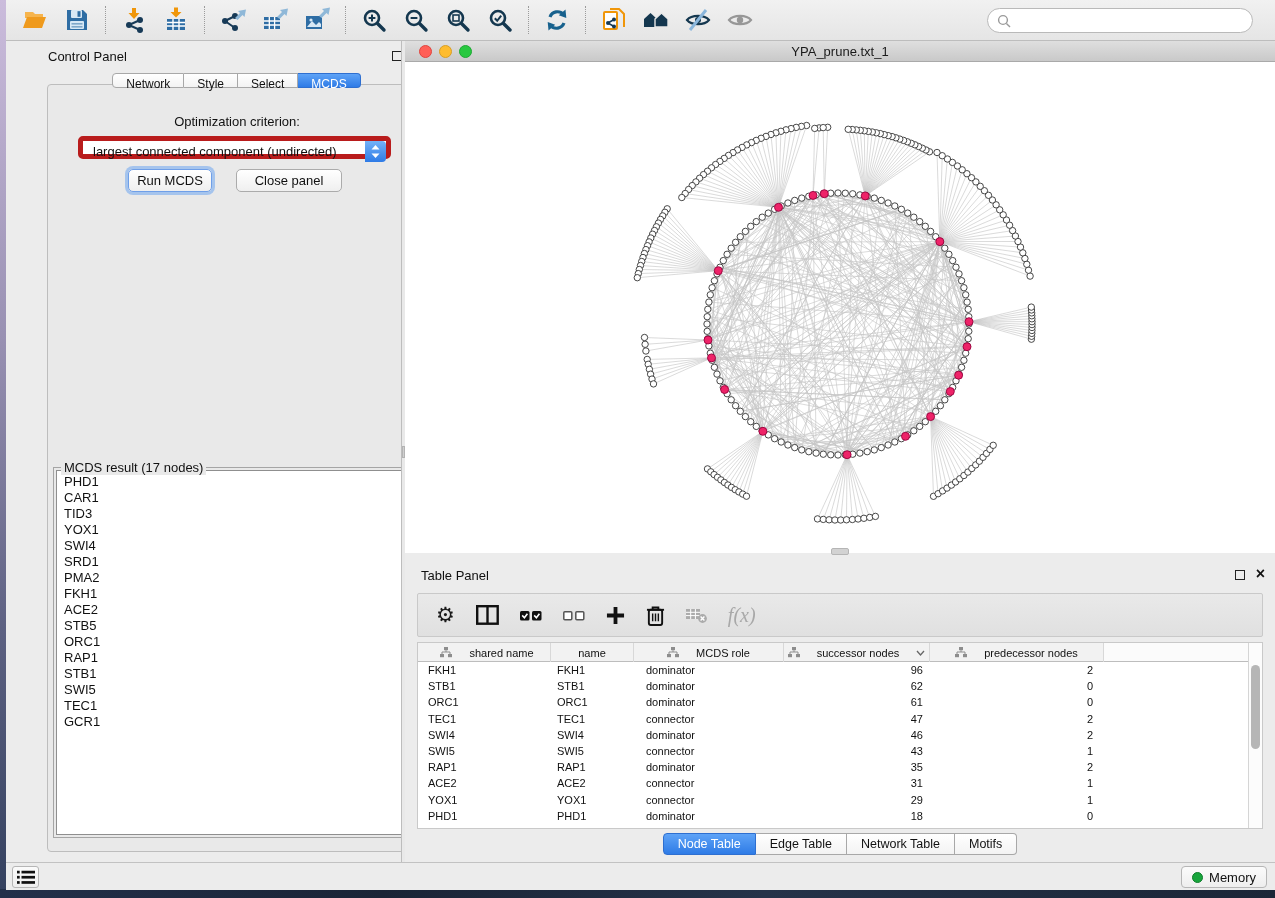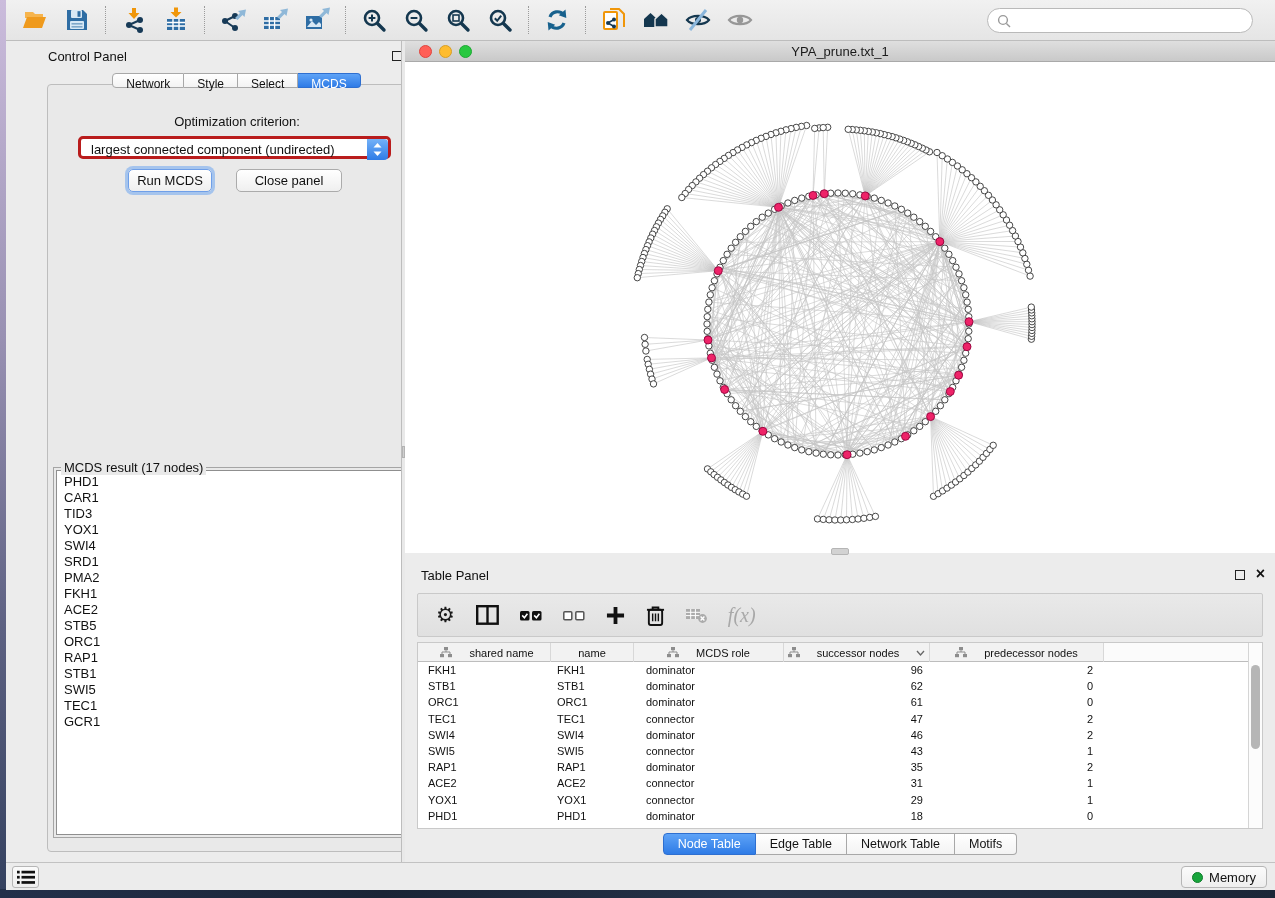--- a/index.html
+++ b/index.html
@@ -37,21 +37,21 @@
   .cp-tabs { position:absolute; left:0; right:0; top:32px; display:flex; justify-content:center; z-index:3; }
   .tab { background:linear-gradient(#ffffff,#f3f3f3); border:1px solid #a8a8a8; border-left:none;
     padding:0 13px; height:15px; line-height:20px; font-size:12px; color:#111; }
   .tab:first-child { border-left:1px solid #a8a8a8; border-radius:4px 0 0 4px; }
   .tab:last-child { border-radius:0 4px 4px 0; }
   .tab.active { background:linear-gradient(#5ea3f7,#2e7be6); color:#fff; border-color:#2e6fd0; }
   .cp-body { position:absolute; left:8px; right:7px; top:43px; bottom:10px;
     background:#e9e9e9; border:1px solid #bdbdbd; border-radius:4px; }
   .opt-label { position:absolute; top:29px; left:0; right:0; text-align:center; font-size:13px; color:#111; }
   .opt-select { position:absolute; left:30px; top:51px; width:313px; height:23px; background:#fff;
-    border:3px solid #b91c1c; border-radius:5px; font-size:13px; line-height:21px;
+    border:5px solid #b91c1c; border-radius:5px; font-size:13px; line-height:21px;
     padding-left:10px; color:#111; }
   .opt-stepper { position:absolute; right:0px; top:0px; width:21px; height:21px;
     background:linear-gradient(#74b2f8,#2e7be6); border-radius:0 4px 4px 0; }
   .opt-stepper svg { position:absolute; left:4px; top:3px; }
   .btn { position:absolute; height:23px; background:linear-gradient(#ffffff,#efefef);
     border:1px solid #ababab; border-radius:5px; font-size:13px; color:#111;
     text-align:center; line-height:21px; }
   .btn-run { left:80px; top:84px; width:84px; border-color:#6f9fe8;
     box-shadow:0 0 0 3px rgba(110,165,240,.55); }
   .btn-close { left:188px; top:84px; width:106px; }

